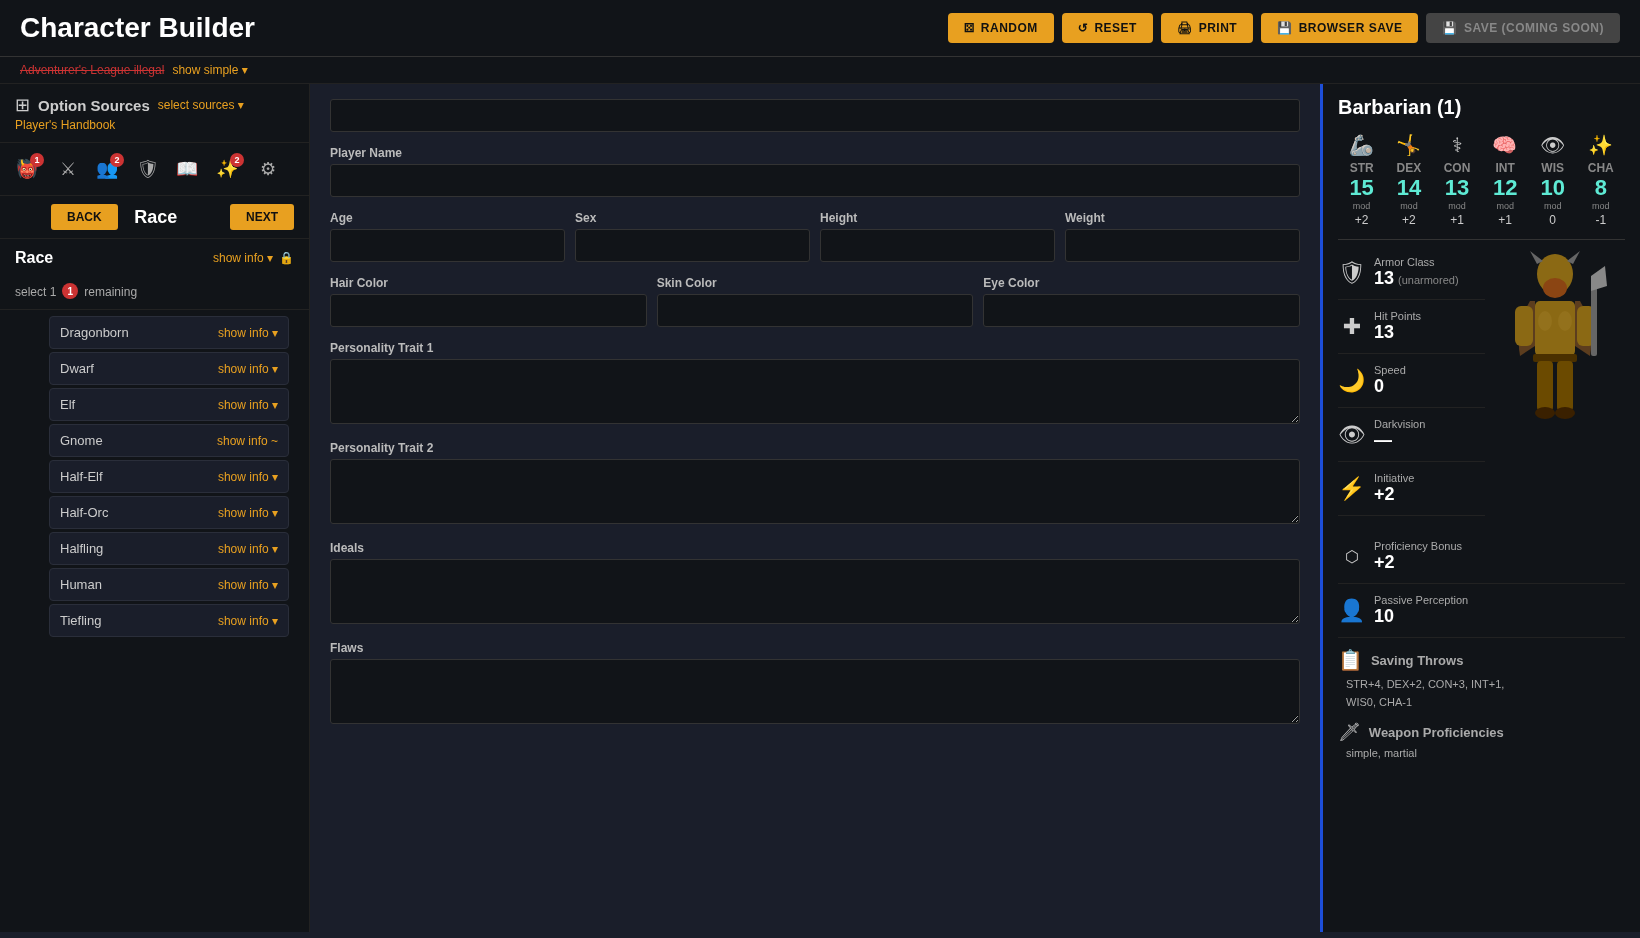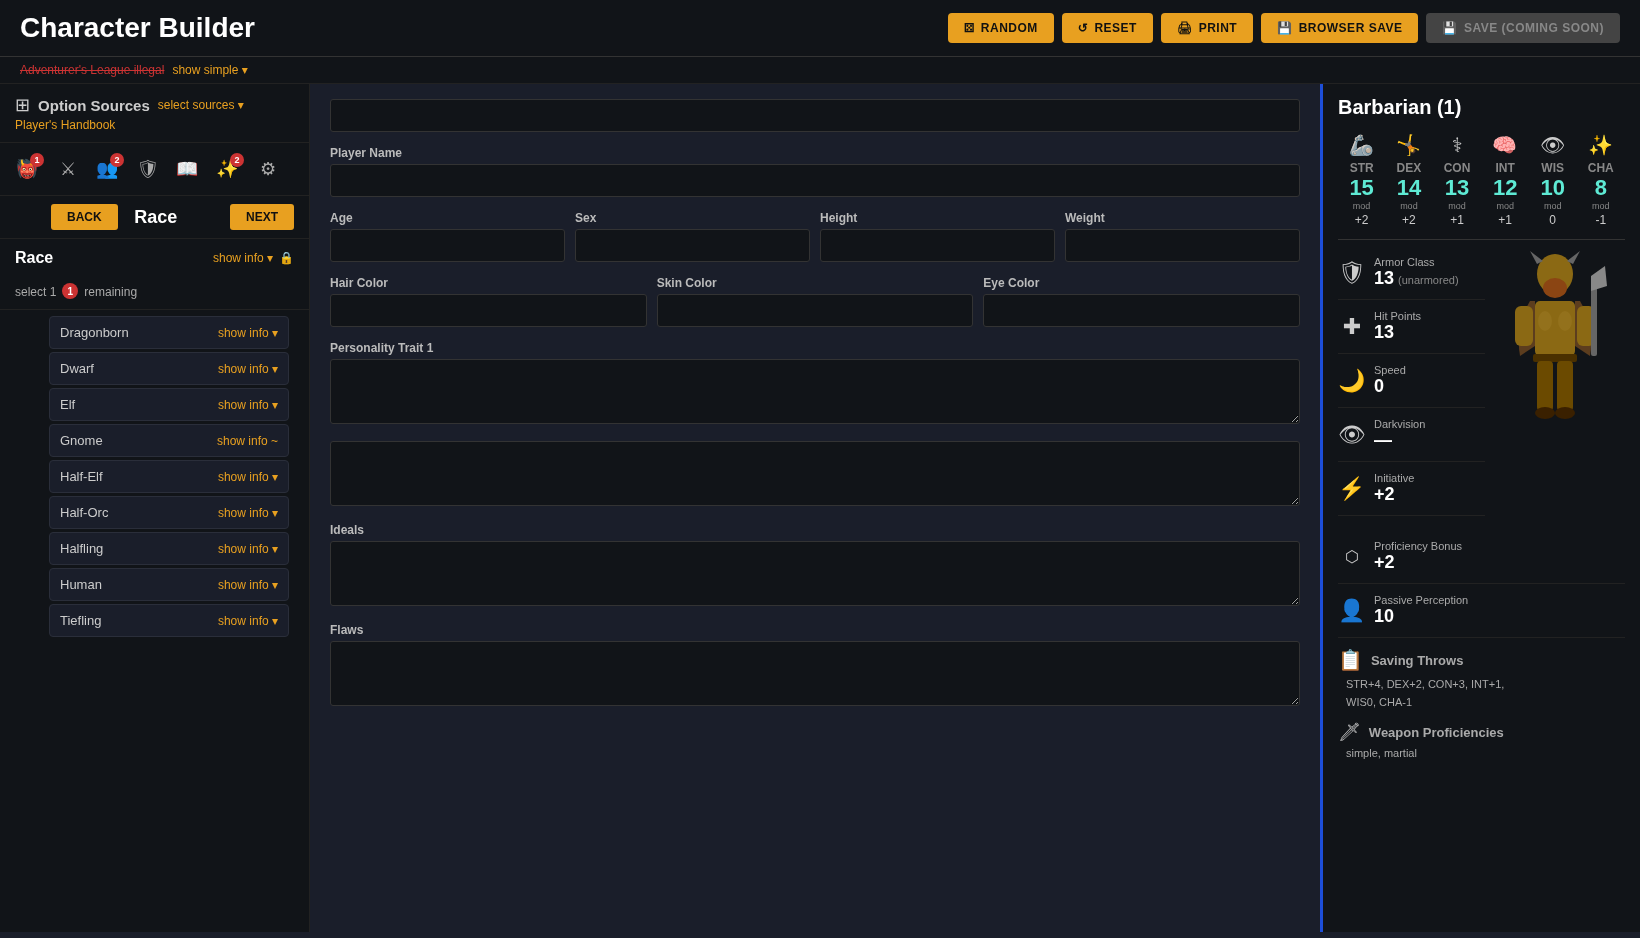--- a/index.html
+++ b/index.html
@@ -646,20 +646,21 @@
         <input type="text" class="form-input" style="">
       </div>
     </div>
 
     <div class="form-group">
       <label class="form-label">Personality Trait 1</label>
       <textarea class="form-textarea" style=""></textarea>
     </div>
 
     <div class="form-group">
+      <label class="form-label">Personality Trait 2</label>
       <textarea class="form-textarea" style=""></textarea>
     </div>
 
     <div class="form-group">
       <label class="form-label">Ideals</label>
       <textarea class="form-textarea" style=""></textarea>
     </div>
 
 
     <div class="form-group">

